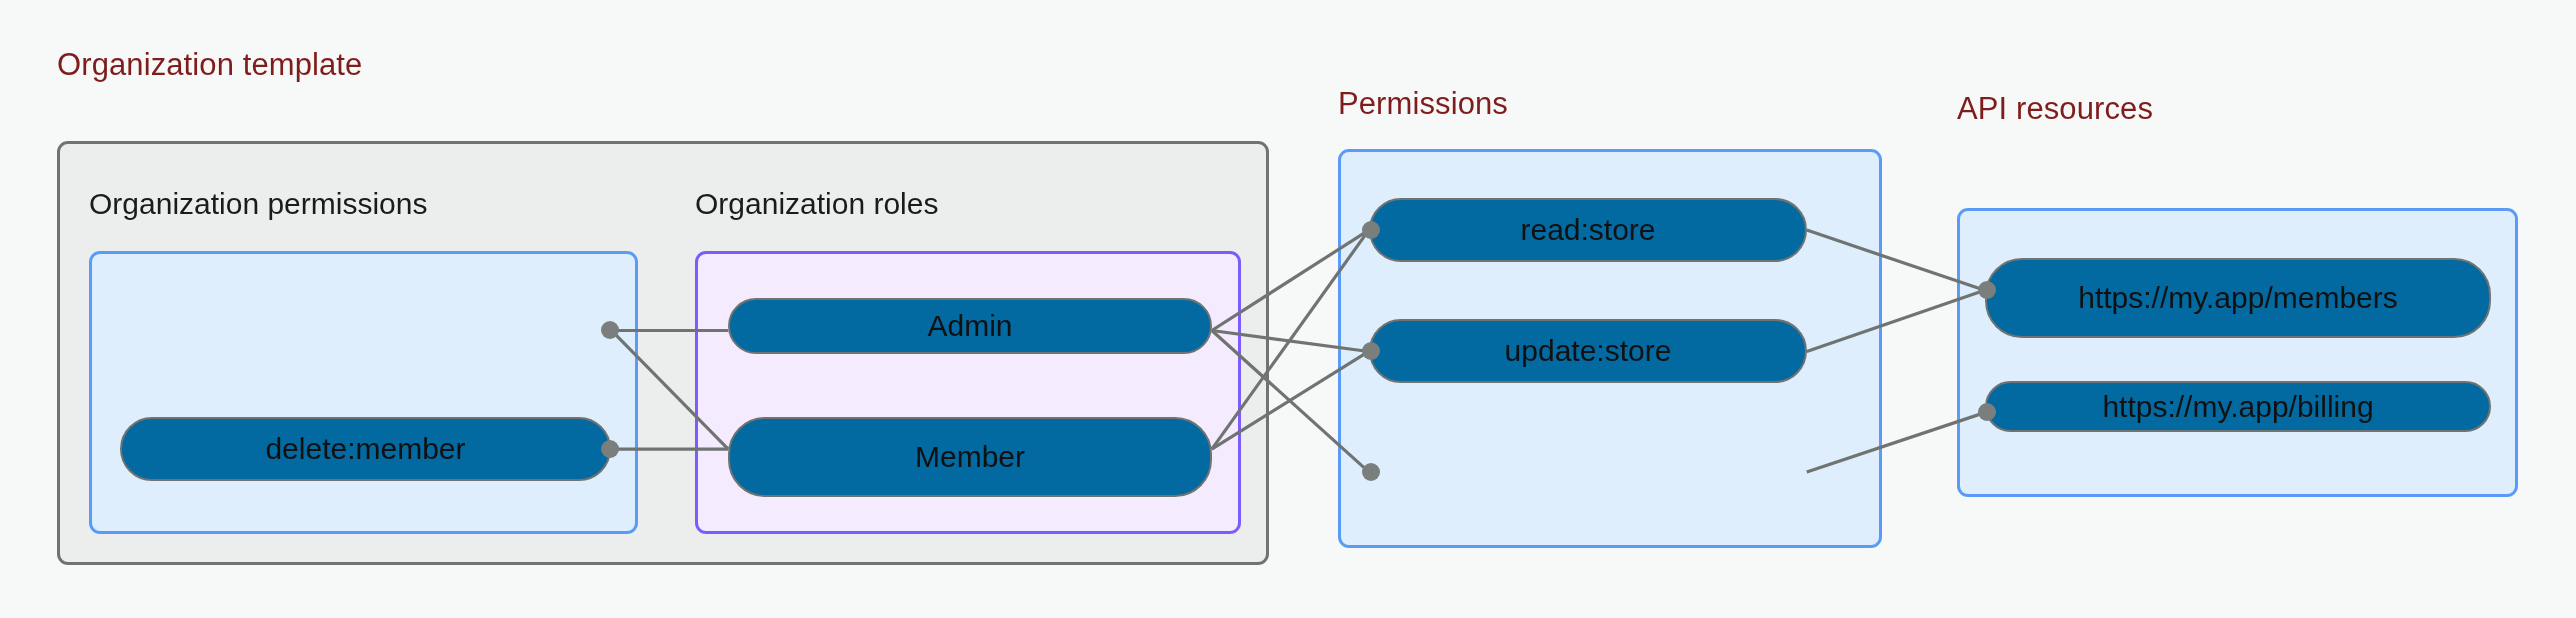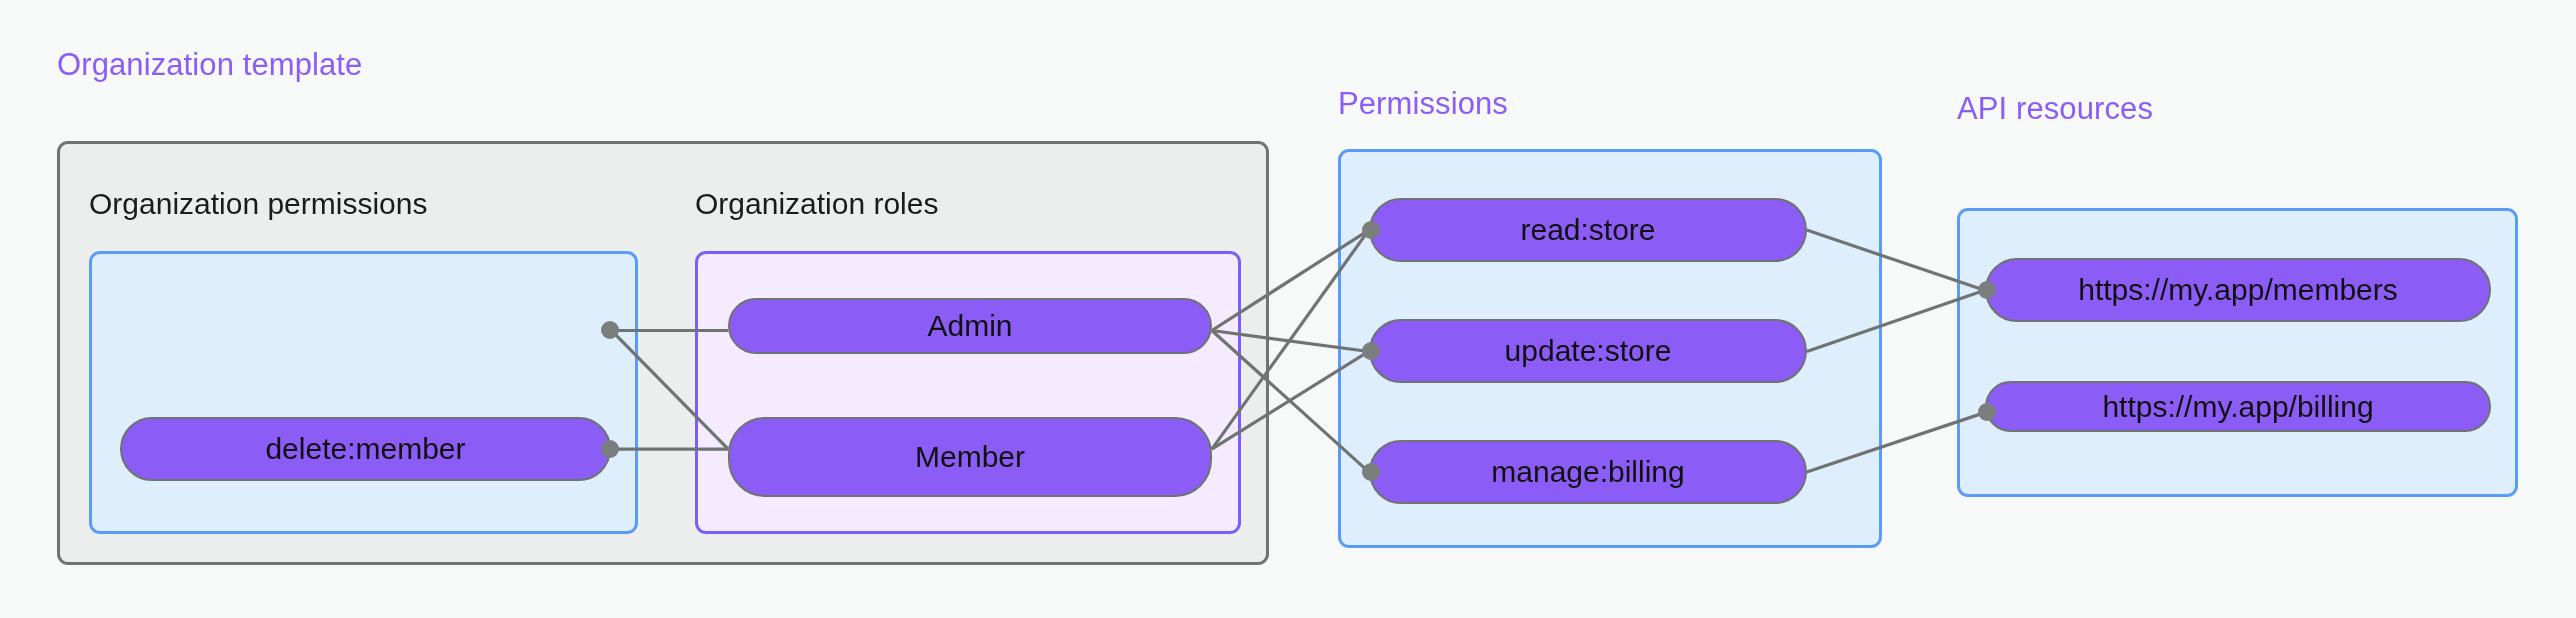--- a/index.html
+++ b/index.html
@@ -14,21 +14,21 @@
   }
   #stage {
     position: absolute;
     left: 0; top: 0;
     width: 2576px; height: 619px;
     background: #F7F8F8;
   }
   .group-label {
     position: absolute;
     font-size: 31px;
-    color: #8b5cf6;
+    color: #7f1d1d;
     font-weight: 400;
     white-space: nowrap;
     letter-spacing: 0.1px;
   }
   .sub-label {
     position: absolute;
     font-size: 30px;
     color: #1B1B1B;
     font-weight: 400;
     white-space: nowrap;
@@ -46,21 +46,21 @@
     background: #DFEEFD;
     border: 3.7px solid #5B9BF8;
   }
   .purple-box {
     background: #F4EBFE;
     border: 3.7px solid #7C5CFC;
   }
   .pill {
     position: absolute;
     box-sizing: border-box;
-    background: #8b5cf6;
+    background: #0369a1;
     border: 2.7px solid #6F7372;
     border-radius: 37px;
     display: flex;
     align-items: center;
     justify-content: center;
     font-size: 30px;
     color: #111111;
     white-space: nowrap;
     z-index: 4;
   }
@@ -123,23 +123,22 @@
   <div class="pill" id="node-delete-member" style="left: 120px; top: 417px; width: 491px; height: 64px;">delete:member</div>
 
   <div class="pill" id="node-admin" style="left: 728px; top: 298px; width: 484px; height: 56px;">Admin</div>
 
   <div class="pill" id="node-member" style="left: 728px; top: 417px; width: 484px; height: 80px;">Member</div>
 
   <div class="pill" id="node-read-store" style="left: 1369px; top: 198px; width: 438px; height: 64px;">read:store</div>
 
   <div class="pill" id="node-update-store" style="left: 1369px; top: 319px; width: 438px; height: 64px;">update:store</div>
 
-  <div class="pill" id="node-manage-billing" style="left: 1369px; top: 440px; width: 438px; height: 64px;">manage:billing</div>
 
-  <div class="pill" id="node-my-app-members" style="left: 1985px; top: 258px; width: 506px; height: 64px;">https://my.app/members</div>
+  <div class="pill" id="node-my-app-members" style="left: 1985px; top: 258px; width: 506px; height: 80px;">https://my.app/members</div>
 
   <div class="pill" id="node-my-app-billing" style="left: 1985px; top: 381px; width: 506px; height: 51px;">https://my.app/billing</div>
 
   <div class="port" id="port-0" style="left: 610px; top: 330px;"></div>
   <div class="port" id="port-1" style="left: 610px; top: 449px;"></div>
   <div class="port" id="port-2" style="left: 1371px; top: 230px;"></div>
   <div class="port" id="port-3" style="left: 1371px; top: 351px;"></div>
   <div class="port" id="port-4" style="left: 1371px; top: 472px;"></div>
   <div class="port" id="port-5" style="left: 1987px; top: 290px;"></div>
   <div class="port" id="port-6" style="left: 1987px; top: 412px;"></div>

